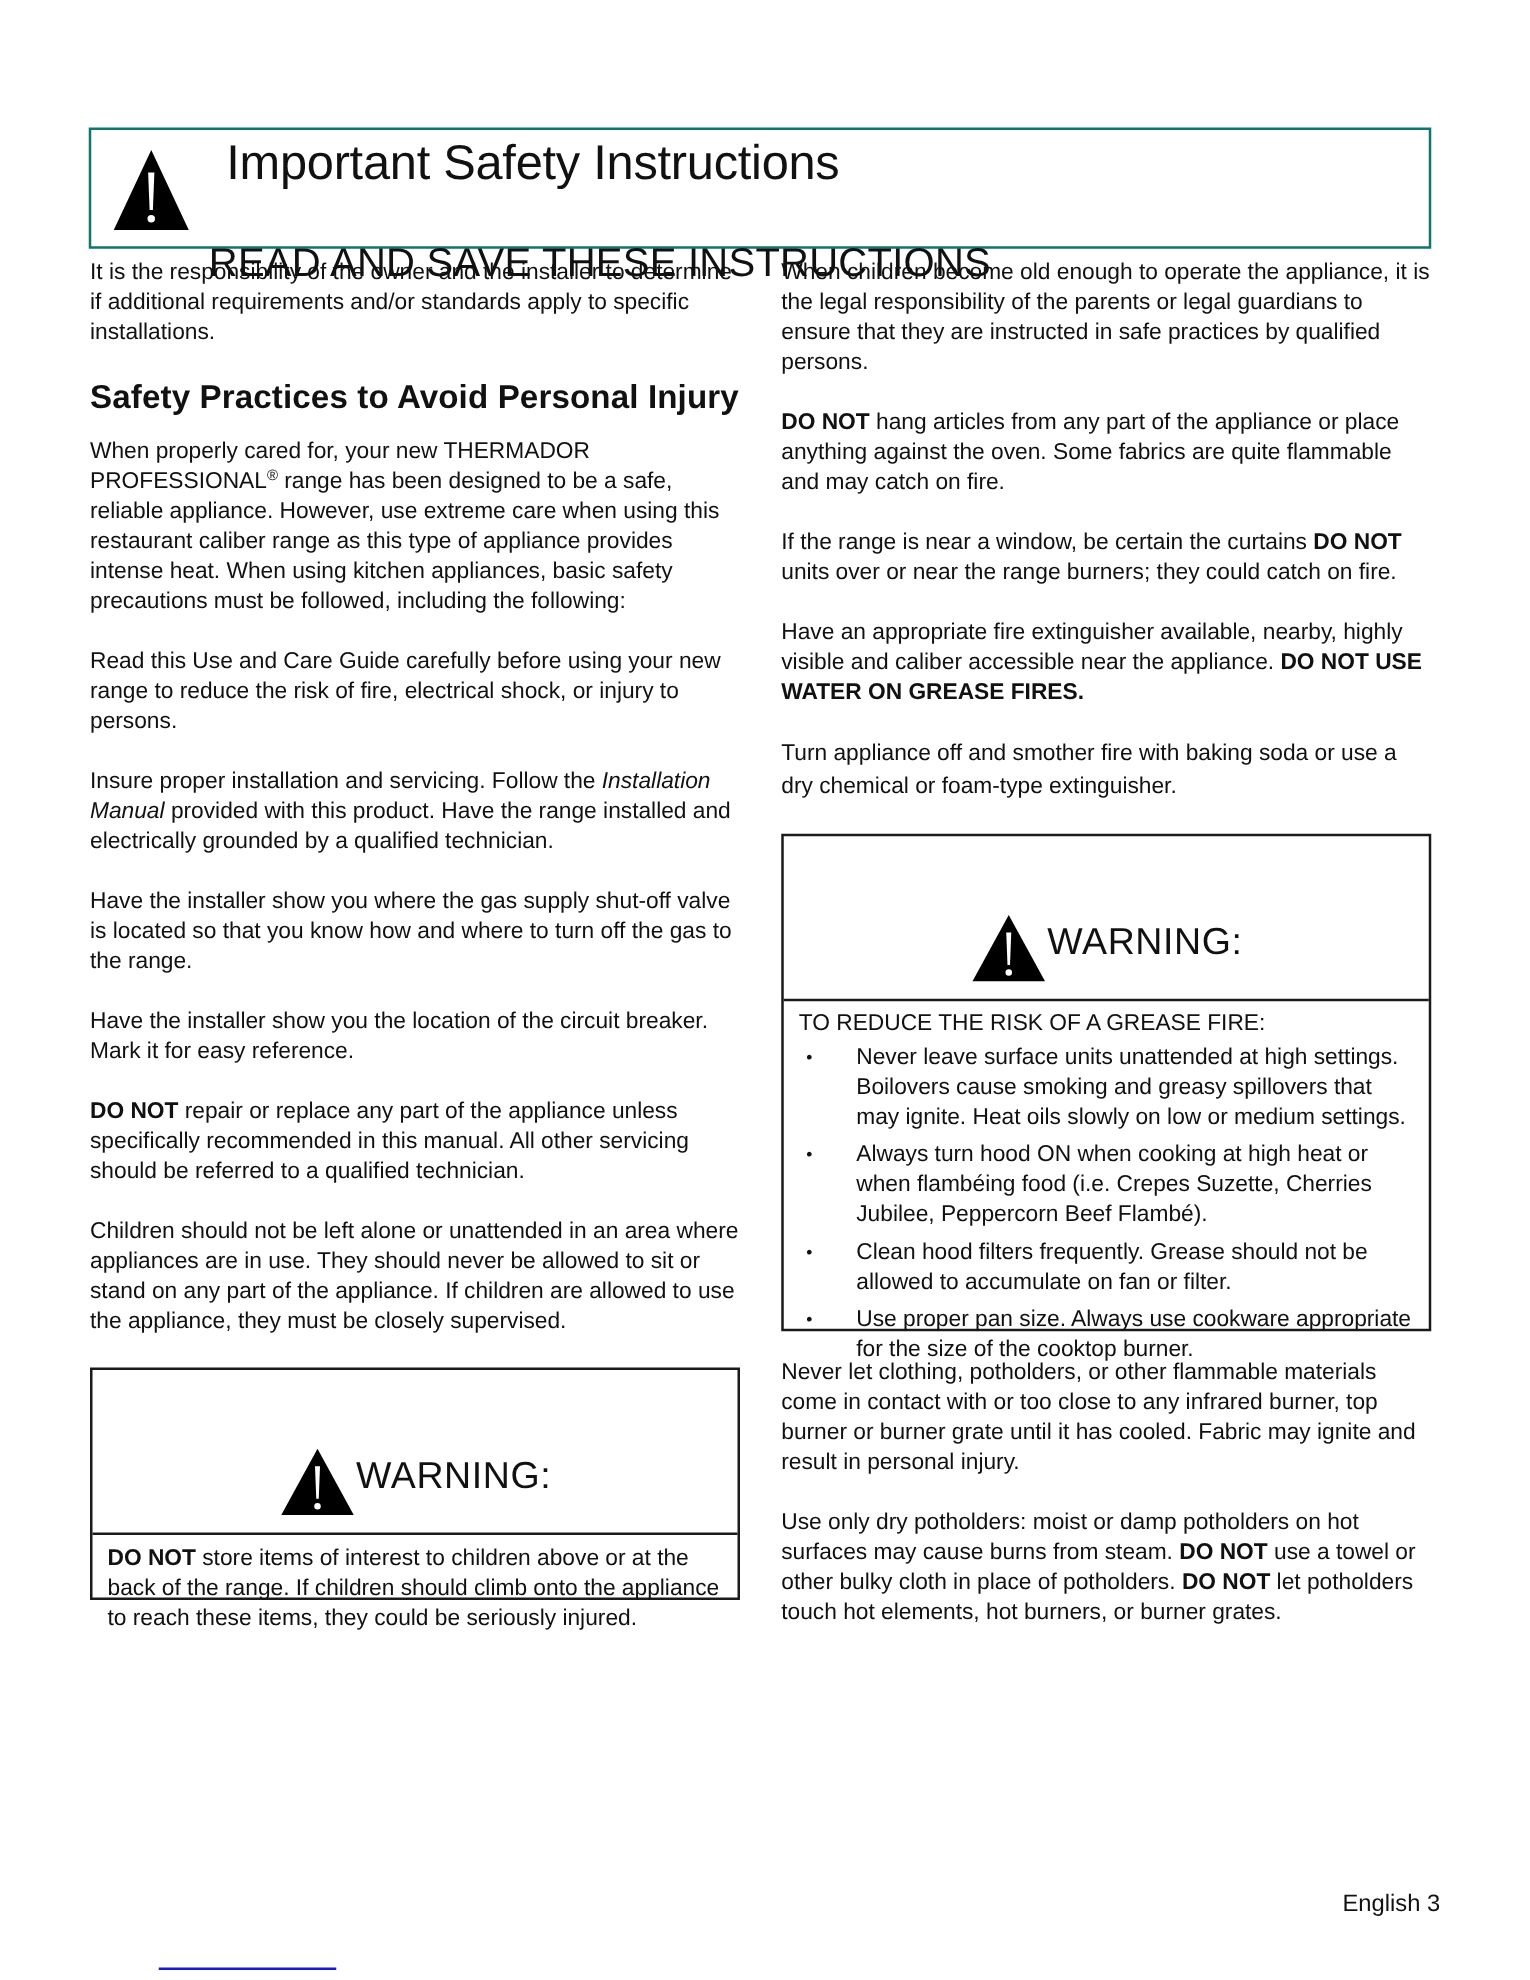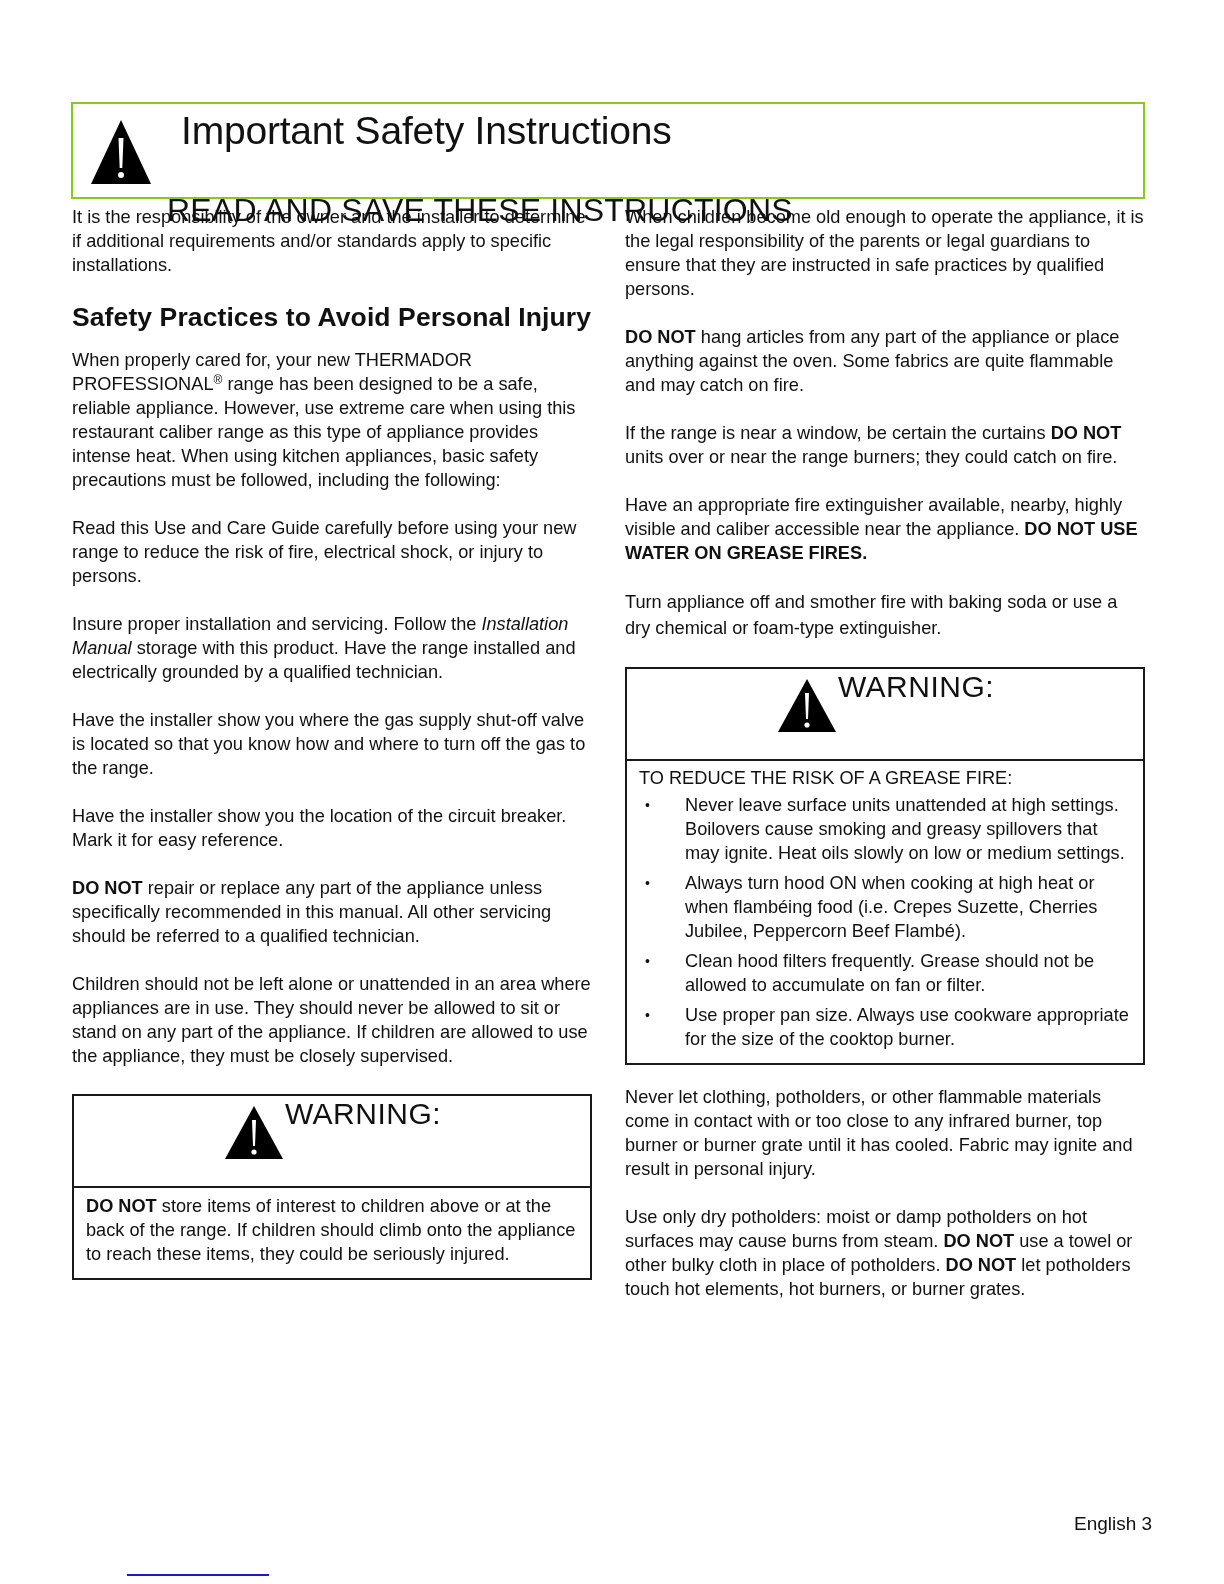--- a/index.html
+++ b/index.html
@@ -8,21 +8,21 @@
     position: relative;
     font-family: "Liberation Sans", sans-serif;
     color: #111111;
     overflow: hidden;
   }
   .page { position: absolute; left: 0; top: 0; width: 1224px; height: 1584px; }
 
   
   .header-box {
     position: absolute; left: 71px; top: 102px; width: 1074px; height: 97px;
-    border: 2px solid #84cc16;
+    border: 2px solid #0f766e;
   }
   .header-icon { position: absolute; left: 16px; top: 12px; width: 64px; height: 70px; }
   .header-title {
     position: absolute; left: 108px; top: 2px;
     font-size: 39px; line-height: 50px; font-weight: normal; letter-spacing: -0.2px;
   }
   .header-sub {
     position: absolute; left: 94px; top: 50px;
     font-size: 32px; line-height: 30px; letter-spacing: 0.2px; margin-top: 41px;
   }
@@ -40,21 +40,21 @@
 
   h2.section {
     font-size: 26.5px; line-height: 33px; font-weight: bold;
     margin-top: 24px; margin-bottom: 14px; letter-spacing: 0.1px;
   }
 
   
   .warn-box { border: 2px solid #1a1a1a; position: relative; }
   .warn-head {
     height: 92px; border-bottom: 2px solid #1a1a1a;
-    display: flex; justify-content: center;
+    display: flex; align-items: center; justify-content: center; margin-top: 40px;
   }
   .warn-head .tri { width: 62px; height: 56px; margin-top: 8px; margin-right: 0px; }
   .warn-head .wt { font-size: 30px; line-height: 36px; letter-spacing: 0.5px; margin-left: 0px; }
   .warn-body { padding: 6px 12px 10px 12px; font-size: 18.2px; line-height: 24px; }
   .warn-body b { font-weight: bold; }
   .warn-body .lead { margin-bottom: 3px; }
   ul.bul { list-style: none; }
   ul.bul li { position: relative; padding-left: 46px; margin-bottom: 6px; }
   ul.bul li .dot { position: absolute; left: 6px; top: 0; font-size: 14px; }
 
@@ -82,21 +82,21 @@
 
   <div class="col col-left">
     <p class="body">It is the responsibility of the owner and the installer to determine if additional requirements and/or standards apply to specific installations.</p>
 
     <h2 class="section">Safety Practices to Avoid Personal Injury</h2>
 
     <p class="body"><span>When properly cared for, your new THERMADOR PROFESSIONAL</span><sup class="reg">®</sup><span> range has been designed to be a safe, reliable appliance. However, use extreme care when using this restaurant caliber range as this type of appliance provides intense heat. When using kitchen appliances, basic safety precautions must be followed, including the following:</span></p>
 
     <p class="body">Read this Use and Care Guide carefully before using your new range to reduce the risk of fire, electrical shock, or injury to persons.</p>
 
-    <p class="body"><span>Insure proper installation and servicing. Follow the </span><i>Installation Manual</i><span> storage with this product. Have the range installed and electrically grounded by a qualified technician.</span></p>
+    <p class="body"><span>Insure proper installation and servicing. Follow the </span><i>Installation Manual</i><span> provided with this product. Have the range installed and electrically grounded by a qualified technician.</span></p>
 
     <p class="body">Have the installer show you where the gas supply shut-off valve is located so that you know how and where to turn off the gas to the range.</p>
 
     <p class="body">Have the installer show you the location of the circuit breaker. Mark it for easy reference.</p>
 
     <p class="body"><b>DO NOT</b><span> repair or replace any part of the appliance unless specifically recommended in this manual. All other servicing should be referred to a qualified technician.</span></p>
 
     <p class="body" style="margin-bottom:26px;">Children should not be left alone or unattended in an area where appliances are in use. They should never be allowed to sit or stand on any part of the appliance. If children are allowed to use the appliance, they must be closely supervised.</p>
 
     <div class="warn-box" style="width:520px; height:186px;">

